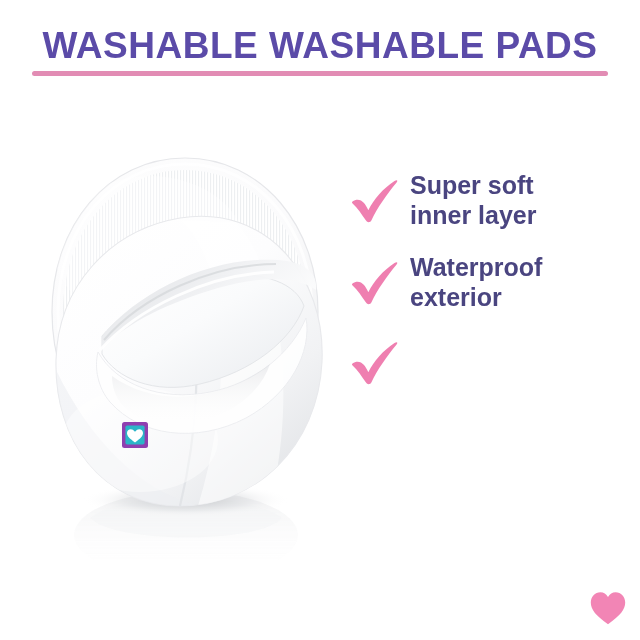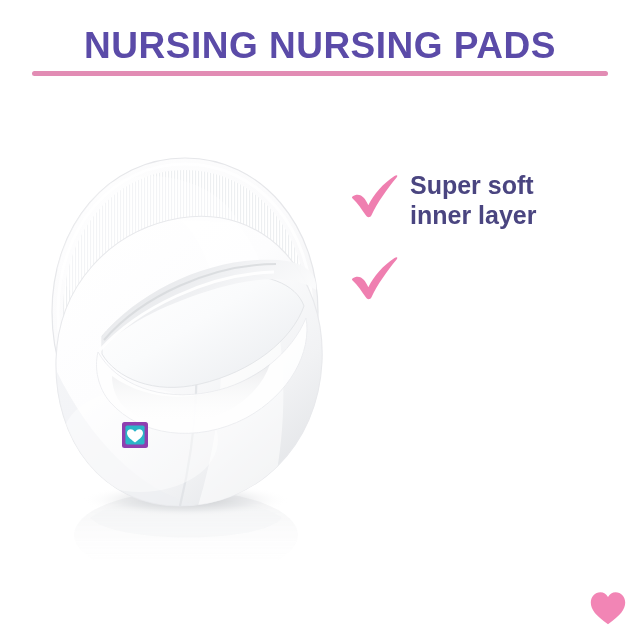--- a/index.html
+++ b/index.html
@@ -53,21 +53,21 @@
   
   #benefits {
     position: absolute;
     left: 350px;
     top: 168px;
     width: 280px;
   }
   .benefit-row {
     position: relative;
     display: flex;
-    align-items: flex-start;
+    align-items: center;
     margin-bottom: 20px;
     min-height: 58px;
   }
   .check-wrap {
     flex: 0 0 auto;
     width: 50px;
     height: 50px;
     margin-right: 10px;
     margin-top: 3px;
   }
@@ -121,21 +121,21 @@
     width: 38px;
     height: 36px;
   }
 </style>
 </head>
 <body>
 
 <div id="canvas">
 
   <div id="header">
-    <div id="page-title">NURSING NURSING PADS</div>
+    <div id="page-title">WASHABLE WASHABLE PADS</div>
     <div id="title-underline"></div>
   </div>
 
   <div id="product">
     <div id="product-stage">
       <svg viewBox="0 0 310 420" xmlns="http://www.w3.org/2000/svg">
         <defs>
 
           <pattern id="ribs" width="3" height="10" patternUnits="userSpaceOnUse">
             <rect x="0" y="0" width="3" height="10" fill="#ffffff"></rect>
@@ -304,20 +304,37 @@
                    C 36.5 18.7 27.6 31.5 21.6 44.0
                    C 20.4 46.6 17.6 47.0 16.0 44.6
                    C 12.0 38.6 7.6 32.0 2.6 27.4
                    C 1.8 26.7 1.8 26.0 2.5 25.5 Z" fill="#ef7fb0"></path>
         </svg>
       </span>
       <span class="benefit-text">Super soft
 inner layer</span>
     </div>
 
+    <div class="benefit-row">
+      <span class="check-wrap">
+        <svg viewBox="0 0 50 50" xmlns="http://www.w3.org/2000/svg">
+          <path d="M2.5 25.5
+                   C 6.5 22.5 11.0 23.5 14.0 27.0
+                   C 15.6 28.9 16.9 31.2 18.3 34.2
+                   C 24.0 23.0 33.0 12.5 44.5 5.0
+                   C 46.8 3.6 48.3 4.4 46.6 6.5
+                   C 36.5 18.7 27.6 31.5 21.6 44.0
+                   C 20.4 46.6 17.6 47.0 16.0 44.6
+                   C 12.0 38.6 7.6 32.0 2.6 27.4
+                   C 1.8 26.7 1.8 26.0 2.5 25.5 Z" fill="#ef7fb0"></path>
+        </svg>
+      </span>
+      <span class="benefit-text">Waterproof
+exterior</span>
+    </div>
 
     <div class="benefit-row">
       <span class="check-wrap">
         <svg viewBox="0 0 50 50" xmlns="http://www.w3.org/2000/svg">
           <path d="M2.5 25.5
                    C 6.5 22.5 11.0 23.5 14.0 27.0
                    C 15.6 28.9 16.9 31.2 18.3 34.2
                    C 24.0 23.0 33.0 12.5 44.5 5.0
                    C 46.8 3.6 48.3 4.4 46.6 6.5
                    C 36.5 18.7 27.6 31.5 21.6 44.0

